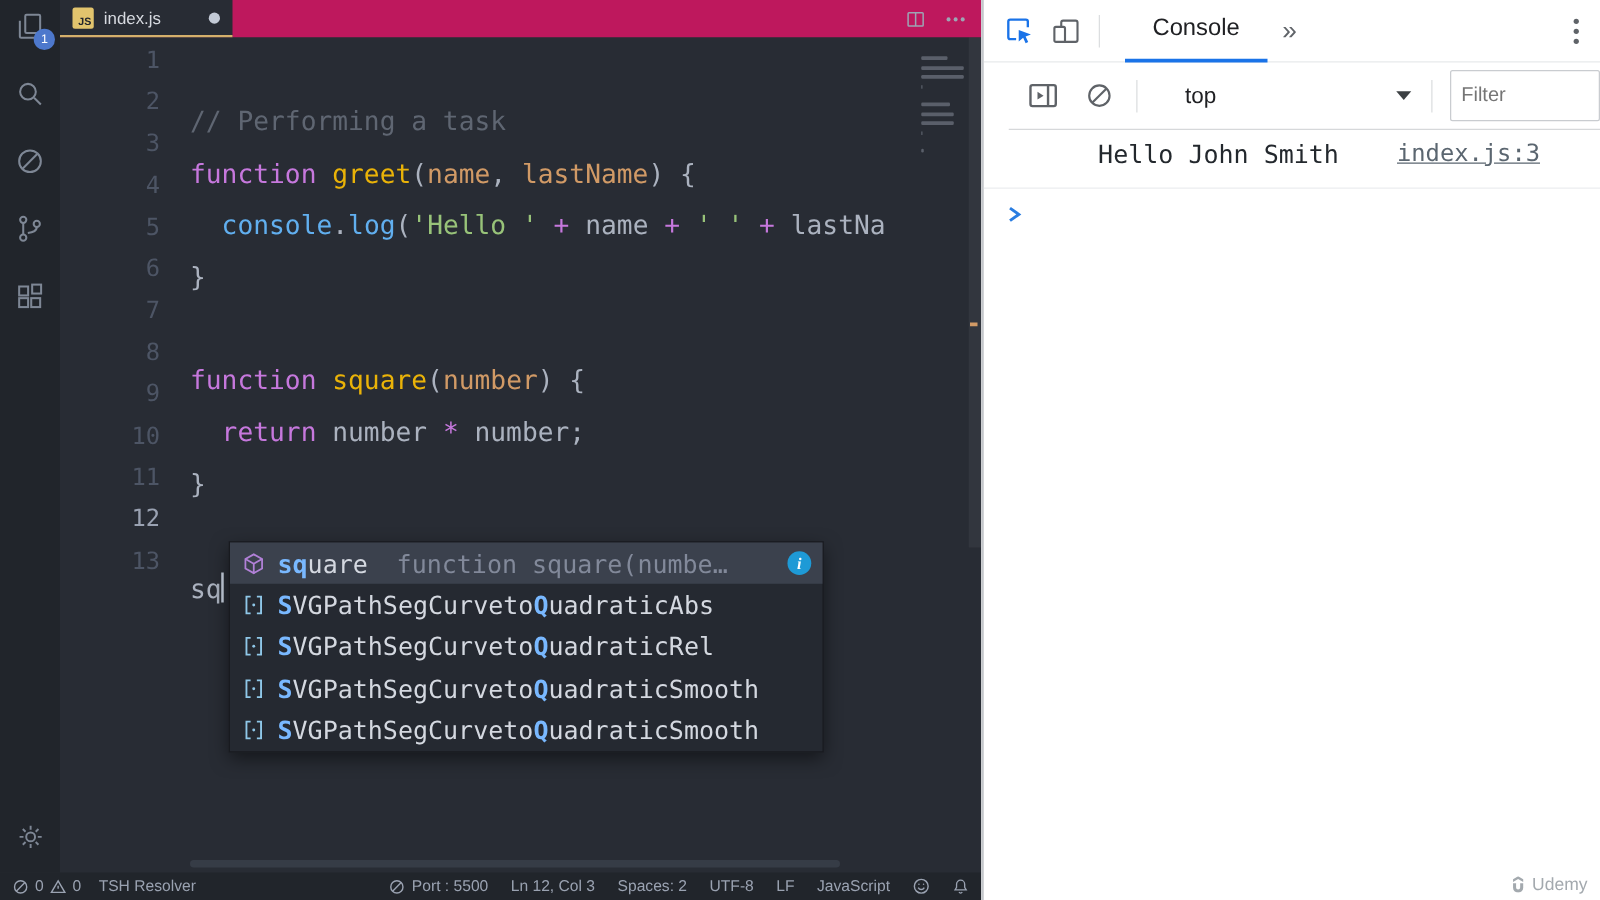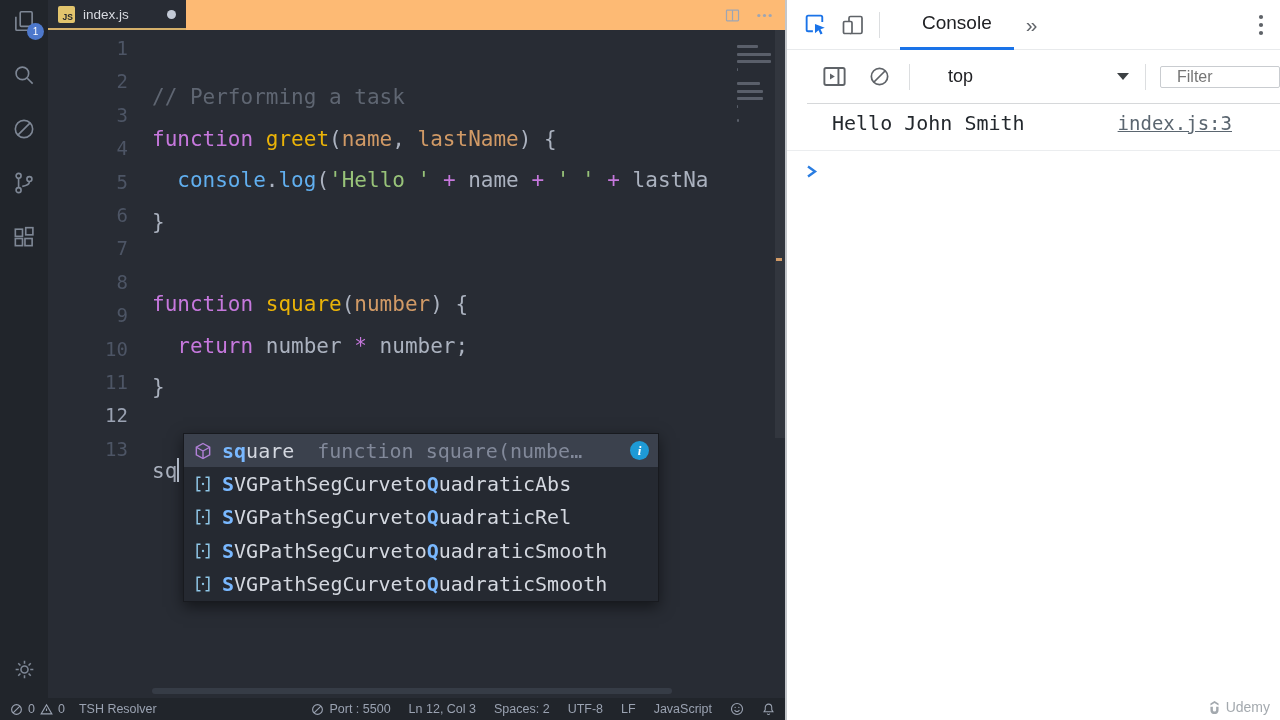--- a/index.html
+++ b/index.html
@@ -10,21 +10,21 @@
   .vscode { position:absolute; left:0; top:0; width:785px; height:720px; background:#282c34; }
 
   .activitybar { position:absolute; left:0; top:0; width:48px; bottom:22px; background:#21252b;
     display:flex; flex-direction:column; align-items:center; padding-top:8px; gap:28px; }
   .ab-icon { position:relative; width:26px; height:26px; display:flex; align-items:center; justify-content:center; cursor:pointer; }
   .ab-icon svg { stroke:#7e8795; }
   .ab-bottom { margin-top:auto; margin-bottom:16px; }
   .badge { position:absolute; right:-7px; bottom:-6px; width:17px; height:17px; border-radius:50%;
     background:#4d78cc; color:#fff; font-size:10px; display:flex; align-items:center; justify-content:center; }
 
-  .tabbar { position:absolute; left:48px; top:0; width:737px; height:30px; background:#fdba74; display:flex; }
+  .tabbar { position:absolute; left:48px; top:0; width:737px; height:30px; background:#be185d; display:flex; }
   .tab { width:138px; height:30px; background:#282c34; display:flex; align-items:center; gap:8px;
     padding:0 10px; border-bottom:2px solid #d5b06b; cursor:pointer; }
   .js-badge { width:17px; height:17px; background:#e2c46d; color:#23262c; font-weight:bold; font-size:8.5px;
     display:flex; align-items:flex-end; justify-content:flex-end; padding:1px 2px; border-radius:2px; }
   .tab-title { color:#d7dae0; font-size:13.5px; }
   .dirty-dot { width:9px; height:9px; border-radius:50%; background:#c3cad6; margin-left:auto; }
   .editor-actions { position:absolute; right:12px; top:0; height:30px; display:flex; align-items:center; gap:15px; }
 
   .editor { position:absolute; left:48px; top:30px; width:737px; bottom:22px; background:#282c34;
     font-family:"DejaVu Sans Mono",monospace; font-size:21px; line-height:33.4px; }
@@ -78,24 +78,24 @@
   .dt-tab { height:50px; display:flex; align-items:center; padding:0 22px; margin-left:6px;
     font-size:19px; color:#202124; border-bottom:3px solid #1a73e8; cursor:pointer; }
   .dt-more { font-size:21px; color:#5f6368; margin-left:12px; cursor:pointer; }
   .dt-kebab { margin-left:auto; margin-right:16px; cursor:pointer; display:flex; }
   .dt-row2 { height:54px; display:flex; align-items:center; border-bottom:1px solid #d6d8da; padding-left:14px;margin-left:20px; }
   .dt-ibtn { display:flex; align-items:center; cursor:pointer; }
   .dt-context { flex:1; display:flex; align-items:center; padding:0 16px 0 24px; cursor:pointer; }
   .dt-context-label { font-size:18px; color:#202124; }
   .caret-down { width:0; height:0; border-left:6px solid transparent; border-right:6px solid transparent;
     border-top:7px solid #3c4043; margin-left:auto; }
-  .dt-filter { width:120px; height:22px; border:1px solid #c9ccd0; border-radius:2px; margin-left:14px;
-    font-size:16px; color:#3c4043; padding:0 16px; outline:none; flex:none; }
+  .dt-filter { width:120px; height:41px; border:1px solid #c9ccd0; border-radius:2px; margin-left:14px;
+    font-size:16px; color:#3c4043; padding:0 8px; outline:none; flex:none; }
   .dt-msg { height:47px; display:flex; align-items:center; border-bottom:1px solid #ebedef;
-    font-family:"DejaVu Sans Mono",monospace; font-size:20px; color:#23282d; padding:0 48px 8px 45px; }
+    font-family:"DejaVu Sans Mono",monospace; font-size:20px; color:#23282d; padding:0 48px 8px 45px;text-align:center; }
   .dt-msg-text { flex:1; white-space:pre; }
   .dt-msg-link { font-size:19px; color:#5b6670; text-decoration:underline; cursor:pointer; }
   .dt-prompt { padding:13px 0 0 19px; }
 
   .watermark { position:absolute; right:10px; bottom:5px; display:flex; align-items:center; gap:5px;
     color:#9aa0a6; opacity:.9; font-size:14px; }
 </style>
 </head>
 <body>
 

